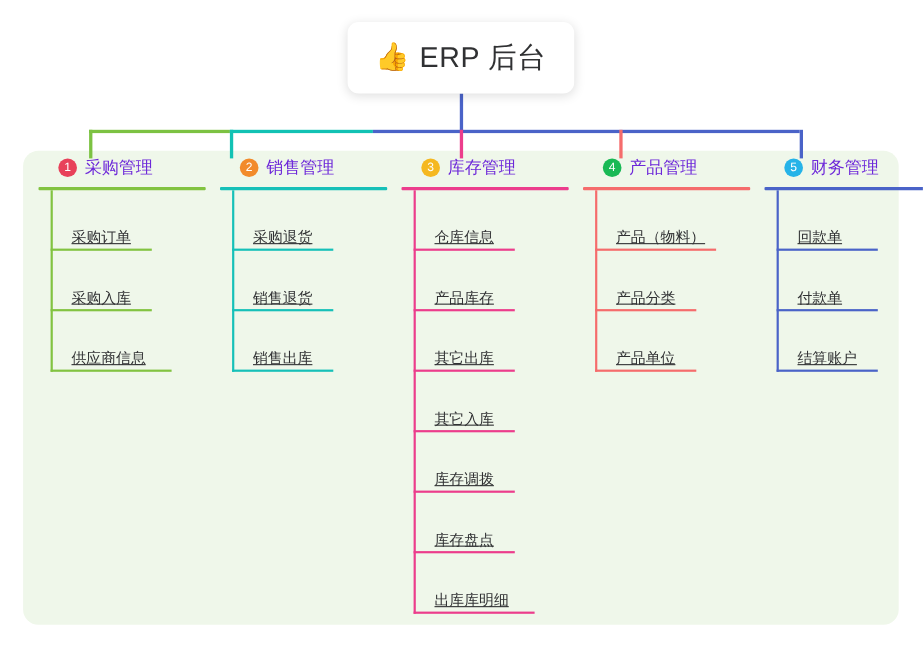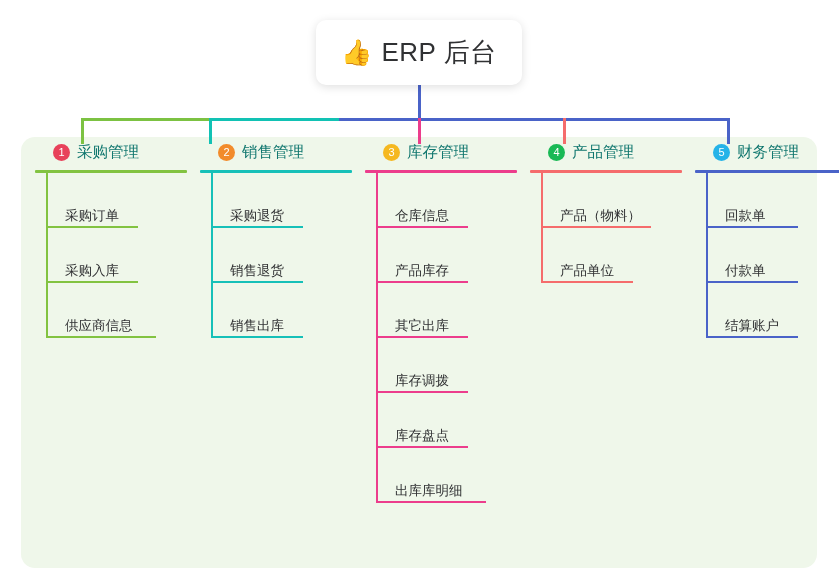--- a/index.html
+++ b/index.html
@@ -87,35 +87,36 @@
     border-radius: 50%;
     color: #ffffff;
     font-size: 11px;
     line-height: 17px;
     text-align: center;
     flex: 0 0 auto;
     font-weight: normal;
   }
   .col-title {
     font-size: 15.5px;
-    color: #0f766e;
+    color: #6d28d9;
     white-space: nowrap;
   }
   .col-rule {
     height: 3px;
     width: 100%;
     border-radius: 1px;
     margin-top: 3px;
   }
 
   
   .branch {
     position: relative;
     padding-left: 11px;
     box-sizing: border-box;
+    text-decoration: underline;
   }
   .spine {
     position: absolute;
     left: 11px;
     top: 0;
     bottom: 0;
     width: 2px;
   }
   .leaf {
     position: relative;
@@ -224,20 +225,24 @@
           </div>
           <div class="leaf">
             <span class="leaf-label">产品库存</span>
             <div class="leaf-rule" style="background: rgb(236, 61, 140);"></div>
           </div>
           <div class="leaf">
             <span class="leaf-label">其它出库</span>
             <div class="leaf-rule" style="background: rgb(236, 61, 140);"></div>
           </div>
           <div class="leaf">
+            <span class="leaf-label">其它入库</span>
+            <div class="leaf-rule" style="background: rgb(236, 61, 140);"></div>
+          </div>
+          <div class="leaf">
             <span class="leaf-label">库存调拨</span>
             <div class="leaf-rule" style="background: rgb(236, 61, 140);"></div>
           </div>
           <div class="leaf">
             <span class="leaf-label">库存盘点</span>
             <div class="leaf-rule" style="background: rgb(236, 61, 140);"></div>
           </div>
           <div class="leaf wide">
             <span class="leaf-label">出库库明细</span>
             <div class="leaf-rule" style="background: rgb(236, 61, 140);"></div>
@@ -250,20 +255,24 @@
           <span class="col-title">产品管理</span>
         </div>
         <div class="col-rule" style="background: rgb(245, 108, 108);"></div>
         <div class="branch">
           <div class="spine" style="background: rgb(245, 108, 108);"></div>
           <div class="leaf wide">
             <span class="leaf-label">产品（物料）</span>
             <div class="leaf-rule" style="background: rgb(245, 108, 108);"></div>
           </div>
           <div class="leaf">
+            <span class="leaf-label">产品分类</span>
+            <div class="leaf-rule" style="background: rgb(245, 108, 108);"></div>
+          </div>
+          <div class="leaf">
             <span class="leaf-label">产品单位</span>
             <div class="leaf-rule" style="background: rgb(245, 108, 108);"></div>
           </div>
         </div>
       </div>
       <div class="column" style="left: 695px;">
         <div class="col-head">
           <span class="badge" style="background: rgb(37, 179, 232);">5</span>
           <span class="col-title">财务管理</span>
         </div>

